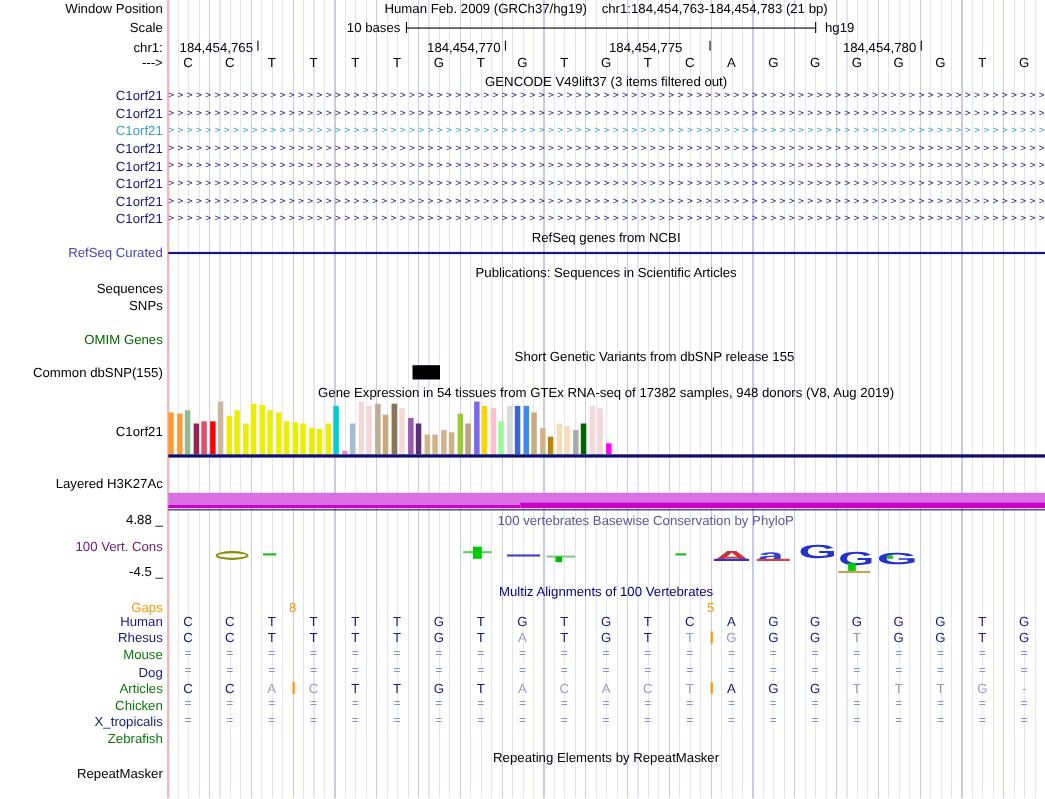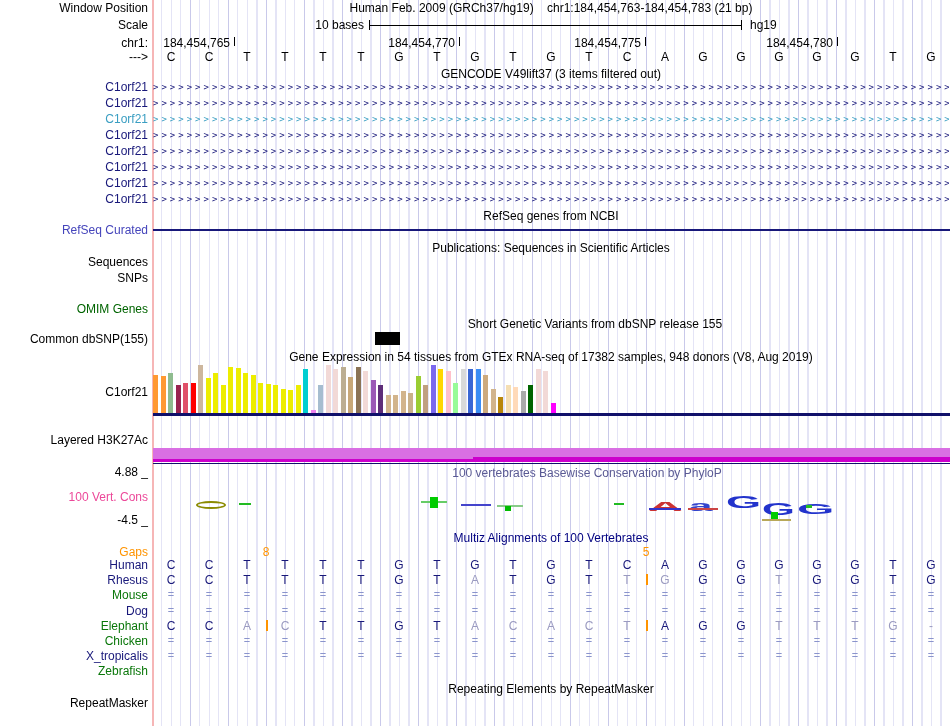--- a/index.html
+++ b/index.html
@@ -41,21 +41,21 @@
   <div class="abs" style="top:20px;left:369px;width:1px;height:10px;background:#000;"></div>
   <div class="abs" style="top:20px;left:741px;width:1px;height:10px;background:#000;"></div>
   <div class="abs" style="top:18px;left:750px;font-size:12px;">hg19</div>
 
   <div class="ll" style="top:36px;">chr1:</div>
   <div id="ruler">
       <div class="abs" style="top: 36px; left: 122px; width: 108px; text-align: right; font-size: 12px;">184,454,765</div>
       <div class="tick" style="top: 37px; left: 234px;"></div>
       <div class="abs" style="top: 36px; left: 347px; width: 108px; text-align: right; font-size: 12px;">184,454,770</div>
       <div class="tick" style="top: 37px; left: 459px;"></div>
-      <div class="abs" style="top: 36px; left: 533px; width: 108px; text-align: right; font-size: 12px;">184,454,775</div>
+      <div class="abs" style="top: 36px; left: 533px; width: 108px; text-align: center; font-size: 12px;">184,454,775</div>
       <div class="tick" style="top: 37px; left: 645px;"></div>
       <div class="abs" style="top: 36px; left: 725px; width: 108px; text-align: right; font-size: 12px;">184,454,780</div>
       <div class="tick" style="top: 37px; left: 837px;"></div>
     </div>
 
   <div class="ll" style="top:50px;">---&gt;</div>
   <div id="baserow">
       <div class="baseletter" style="top: 50px; left: 152px;">C</div>
       <div class="baseletter" style="top: 50px; left: 190px;">C</div>
       <div class="baseletter" style="top: 50px; left: 228px;">T</div>
@@ -174,21 +174,21 @@
   <div class="abs" style="top:413px;left:153px;width:797px;height:2.5px;background:#10106a;"></div>
 
   <div class="ll" style="top:433px;">Layered H3K27Ac</div>
   <div id="h3kbar" class="abs" style="top: 448px; left: 153px; width: 797px; height: 11px; background: rgb(217, 111, 227);"></div>
   <div id="h3kstripeL" class="abs" style="top: 459px; left: 153px; width: 320px; height: 2.5px; background: rgb(204, 0, 204);"></div>
   <div id="h3kstripeR" class="abs" style="top: 457px; left: 473px; width: 477px; height: 5px; background: rgb(204, 0, 204);"></div>
   <div class="abs" style="top:462.5px;left:153px;width:797px;height:1.5px;background:#10106a;"></div>
 
   <div class="ll" style="top:465px;">4.88 _</div>
   <div class="cl" style="top:466px;color:#5a5a94;margin-left:36px;">100 vertebrates Basewise Conservation by PhyloP</div>
-  <div class="ll" style="top:490px;color:#ec4899;">100 Vert. Cons</div>
+  <div class="ll" style="top:490px;color:#701a75;">100 Vert. Cons</div>
   <div class="ll" style="top:513px;">-4.5 _</div>
   <div id="conslogo">
       <div class="abs" style="left: 196px; top: 501px; width: 30px; height: 8px; border: 2px solid rgb(139, 139, 0); border-radius: 50%; box-sizing: border-box;"></div>
       <div class="abs" style="left: 239px; top: 503px; width: 12px; height: 2px; background: rgb(34, 187, 34);"></div>
       <div class="abs" style="left: 421px; top: 501px; width: 26px; height: 2px; background: rgb(102, 204, 102);"></div>
       <div class="abs" style="left: 430px; top: 497px; width: 8px; height: 11px; background: rgb(0, 204, 0);"></div>
       <div class="abs" style="left: 461px; top: 504px; width: 30px; height: 2px; background: rgb(68, 68, 204);"></div>
       <div class="abs" style="left: 497px; top: 505px; width: 26px; height: 1.5px; background: rgb(136, 204, 136);"></div>
       <div class="abs" style="left: 505px; top: 506px; width: 6px; height: 5px; background: rgb(0, 187, 0);"></div>
       <div class="abs" style="left: 614px; top: 503px; width: 10px; height: 2px; background: rgb(34, 187, 34);"></div>
@@ -290,21 +290,21 @@
       <div class="mzcell mzeq" style="top: 603.6px; left: 570px;">=</div>
       <div class="mzcell mzeq" style="top: 603.6px; left: 608px;">=</div>
       <div class="mzcell mzeq" style="top: 603.6px; left: 646px;">=</div>
       <div class="mzcell mzeq" style="top: 603.6px; left: 684px;">=</div>
       <div class="mzcell mzeq" style="top: 603.6px; left: 722px;">=</div>
       <div class="mzcell mzeq" style="top: 603.6px; left: 760px;">=</div>
       <div class="mzcell mzeq" style="top: 603.6px; left: 798px;">=</div>
       <div class="mzcell mzeq" style="top: 603.6px; left: 836px;">=</div>
       <div class="mzcell mzeq" style="top: 603.6px; left: 874px;">=</div>
       <div class="mzcell mzeq" style="top: 603.6px; left: 912px;">=</div>
-      <div class="ll" style="top: 618.8px; color: rgb(10, 119, 10);">Elephant</div>
+      <div class="ll" style="top: 618.8px; color: rgb(10, 119, 10);">Articles</div>
       <div class="mzcell" style="top: 618.8px; left: 152px; color: rgb(24, 24, 122);">C</div>
       <div class="mzcell" style="top: 618.8px; left: 190px; color: rgb(24, 24, 122);">C</div>
       <div class="mzcell" style="top: 618.8px; left: 228px; color: rgb(154, 154, 192);">A</div>
       <div class="mzcell" style="top: 618.8px; left: 266px; color: rgb(154, 154, 192);">C</div>
       <div class="mzcell" style="top: 618.8px; left: 304px; color: rgb(24, 24, 122);">T</div>
       <div class="mzcell" style="top: 618.8px; left: 342px; color: rgb(24, 24, 122);">T</div>
       <div class="mzcell" style="top: 618.8px; left: 380px; color: rgb(24, 24, 122);">G</div>
       <div class="mzcell" style="top: 618.8px; left: 418px; color: rgb(24, 24, 122);">T</div>
       <div class="mzcell" style="top: 618.8px; left: 456px; color: rgb(154, 154, 192);">A</div>
       <div class="mzcell" style="top: 618.8px; left: 494px; color: rgb(154, 154, 192);">C</div>

